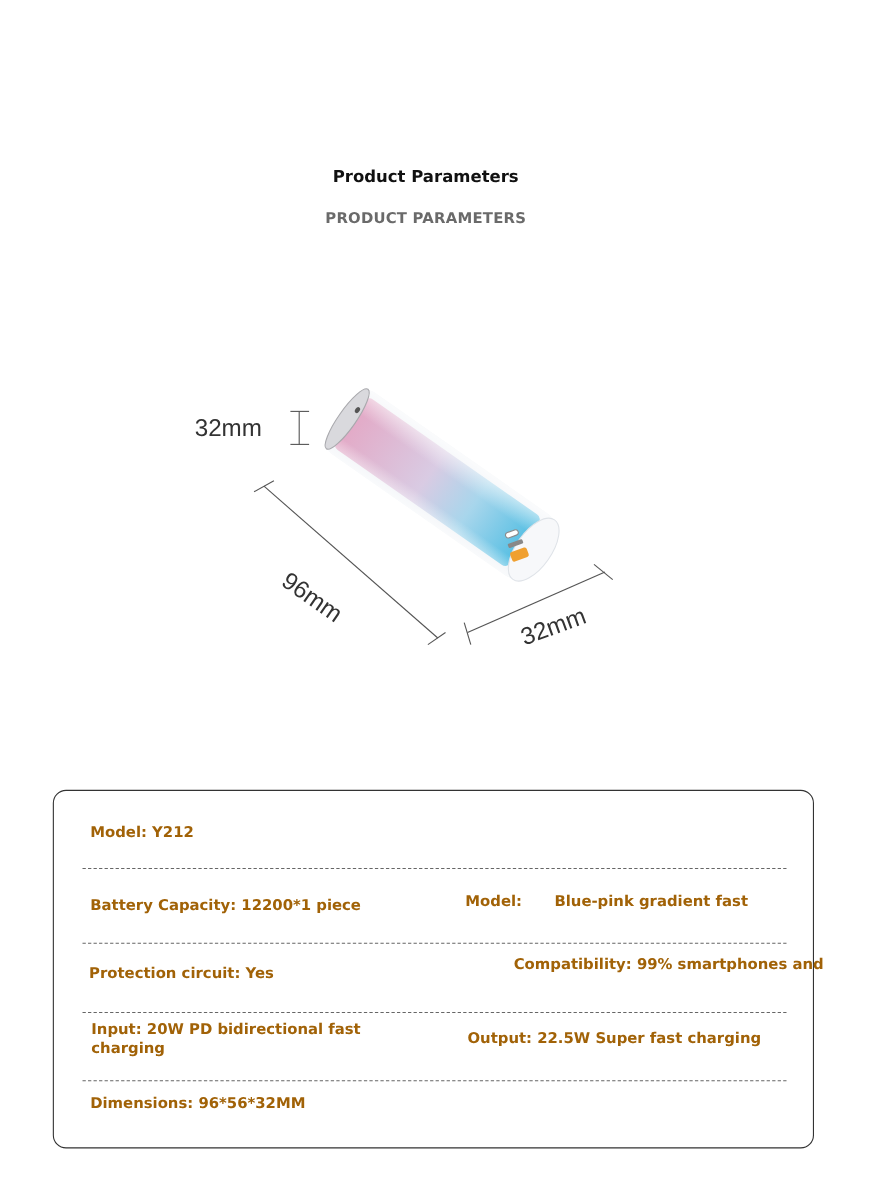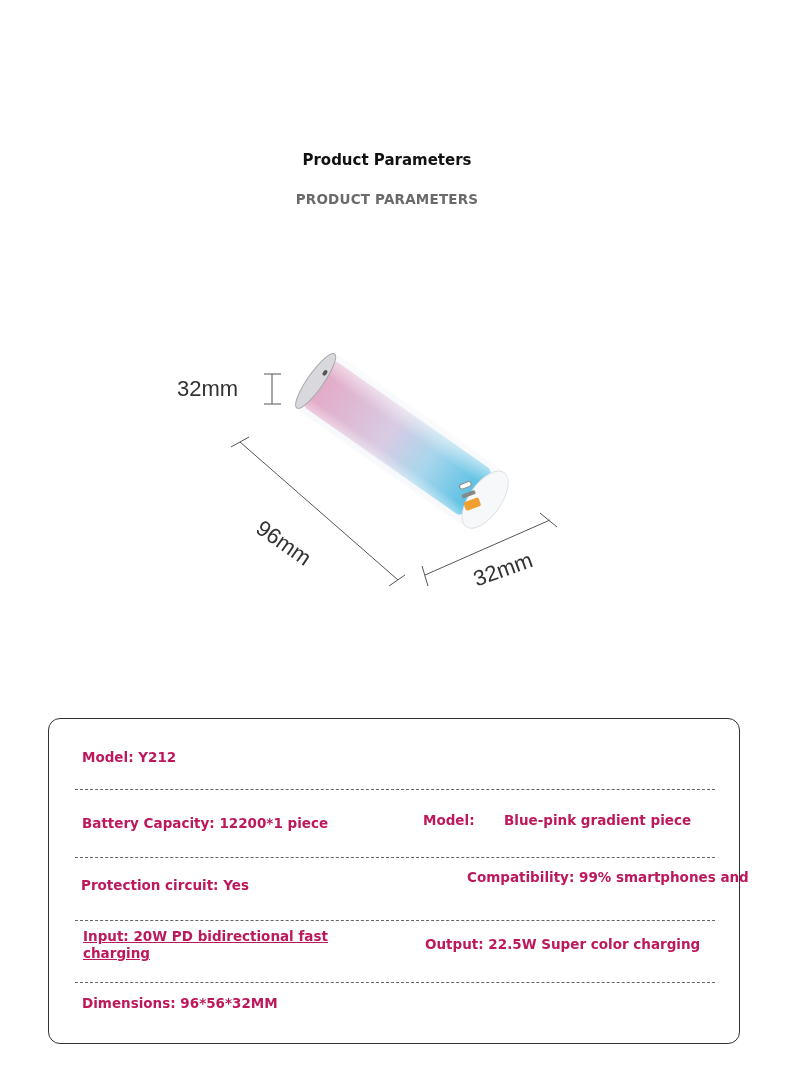--- a/index.html
+++ b/index.html
@@ -21,21 +21,21 @@
     .figure { position: absolute; left: 0; top: 0; width: 790px; height: 700px; }
     .card {
       position: absolute; left: 48px; top: 718px; width: 692px; height: 326px;
       border: 1.5px solid #333; border-radius: 12px; box-sizing: border-box;
     }
     .divider {
       position: absolute; left: 75px; width: 640px; height: 0;
       border-top: 1px dashed #666;
     }
     .spec {
-      position: absolute; font-size: 13.5px; font-weight: bold; color: #be185d; line-height: 17px;
+      position: absolute; font-size: 13.5px; font-weight: bold; color: #a16207; line-height: 17px;
     }
   </style>
 </head>
 <body>
 
 <div class="title">Product Parameters</div>
 <div class="subtitle">PRODUCT PARAMETERS</div>
 
 <svg class="figure" viewBox="0 0 790 700" width="790" height="700">
   <defs>
@@ -93,29 +93,29 @@
 <div class="dim-label" style="left:266px; top:515px; transform: rotate(35deg); transform-origin: left top;">96mm</div>
 <div class="dim-label" style="left:470px; top:568px; transform: rotate(-20deg); transform-origin: left top;">32mm</div>
 
 <div class="card"></div>
 
 <div class="spec" style="left:82px; top:749px;">Model: Y212</div>
 <div class="divider" style="top:789px;"></div>
 
 <div class="spec" style="left:82px; top:815px;">Battery Capacity: 12200*1 piece</div>
 <div class="spec" style="left:423px; top:812px;">Model:</div>
-<div class="spec" style="left:504px; top:812px;">Blue-pink gradient piece</div>
+<div class="spec" style="left:504px; top:812px;">Blue-pink gradient fast</div>
 <div class="divider" style="top:857px;"></div>
 
 <div class="spec" style="left:81px; top:877px;text-align:center;">Protection circuit: Yes</div>
 <div class="spec" style="left:423px; top:869px;margin-left:44px;">
   <div>Compatibility: 99% smartphones and</div>
 </div>
 <div class="divider" style="top:920px;"></div>
 
-<div class="spec" style="left:83px; top:928px;text-decoration:underline;">
+<div class="spec" style="left:83px; top:928px;">
   <div>Input: 20W PD bidirectional fast</div>
   <div>charging</div>
 </div>
-<div class="spec" style="left:425px; top:936px;">Output: 22.5W Super color charging</div>
+<div class="spec" style="left:425px; top:936px;">Output: 22.5W Super fast charging</div>
 <div class="divider" style="top:982px;"></div>
 
 <div class="spec" style="left:82px; top:995px;">Dimensions: 96*56*32MM</div>
 
 </body></html>

